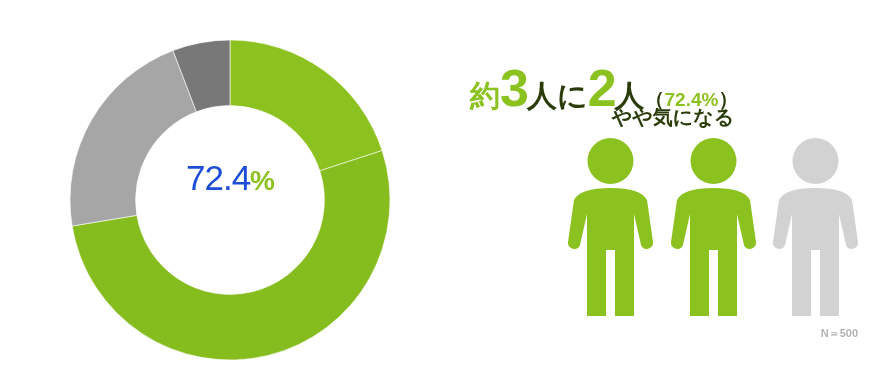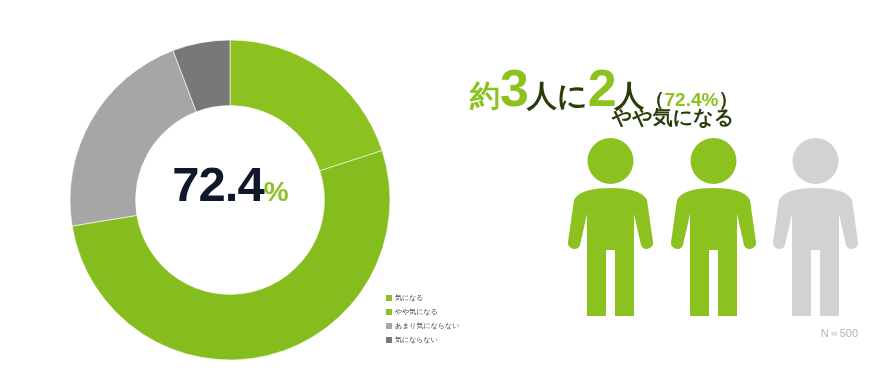--- a/index.html
+++ b/index.html
@@ -35,23 +35,23 @@
   #donut-center-label {
     position: absolute;
     left: 55px;
     top: 160px;
     width: 350px;
     text-align: center;
     line-height: 1;
     white-space: nowrap;
   }
   #donut-center-label .big {
-    font-size: 49px;
-    font-weight: bold;
-    color: #0f172a;
+    font-size: 35px;
+    font-weight: normal;
+    color: #1d4ed8;
     letter-spacing: -1px;
   }
   #donut-center-label .pct {
     font-size: 28px;
     font-weight: bold;
     color: #8CC220;
     letter-spacing: -1px;
   }
 
   
@@ -153,21 +153,21 @@
   .person-figure {
     display: block;
   }
   #sample-size {
     position: absolute;
     left: 0px;
     top: 326px;
     width: 388px;
     text-align: right;
     font-size: 11px;
-    font-weight: normal;
+    font-weight: bold;
     color: #B3B3B3;
     letter-spacing: 0px;
     white-space: nowrap;
   }
 </style>
 </head>
 <body>
 
 <div id="stage">
 
@@ -177,38 +177,20 @@
         <path d="M 175 15 A 160 160 0 0 1 327.1690426072246 125.55728090000841 L 264.7797351382625 145.82879573100496 A 94.39999999999999 94.39999999999999 0 0 0 175 80.60000000000001 Z" fill="#8CC220" stroke="#ffffff" stroke-width="0.6"></path>
         <path d="M 327.1690426072246 125.55728090000841 A 160 160 0 1 1 17.130248926741103 201.0219464311814 L 81.85684686677726 190.35294839439703 A 94.39999999999999 94.39999999999999 0 1 0 264.7797351382625 145.82879573100496 Z" fill="#85BC1E" stroke="#ffffff" stroke-width="0.6"></path>
         <path d="M 17.130248926741103 201.0219464311814 A 160 160 0 0 1 117.97409940587994 25.50736920694206 L 141.35471864946916 86.79934783209582 A 94.39999999999999 94.39999999999999 0 0 0 81.85684686677726 190.35294839439703 Z" fill="#A6A6A6" stroke="#ffffff" stroke-width="0.6"></path>
         <path d="M 117.97409940587994 25.50736920694206 A 160 160 0 0 1 174.99999999999997 15 L 174.99999999999997 80.60000000000001 A 94.39999999999999 94.39999999999999 0 0 0 141.35471864946916 86.79934783209582 Z" fill="#787878" stroke="#ffffff" stroke-width="0.6"></path>
       </svg>
 
     <div id="donut-center-label">
       <span class="big">72.4</span><span class="pct">%</span>
     </div>
 
-    <div id="legend">
-      <div class="legend-row">
-        <span class="legend-swatch" style="background: rgb(140, 194, 32);"></span>
-        <span class="legend-label">気になる</span>
-      </div>
-      <div class="legend-row">
-        <span class="legend-swatch" style="background: rgb(140, 194, 32);"></span>
-        <span class="legend-label">やや気になる</span>
-      </div>
-      <div class="legend-row">
-        <span class="legend-swatch" style="background: rgb(166, 166, 166);"></span>
-        <span class="legend-label">あまり気にならない</span>
-      </div>
-      <div class="legend-row">
-        <span class="legend-swatch" style="background: rgb(120, 120, 120);"></span>
-        <span class="legend-label">気にならない</span>
-      </div>
-    </div>
 
   </div>
 
   <div id="people-panel">
 
     <div id="headline">
       <span class="kanji-small">約</span><span class="num">3</span><span class="dark">人</span><span class="dark">に</span><span class="num">2</span><span class="dark">人</span><span class="paren">（</span><span class="pctval">72.4%</span><span class="paren">）</span>
     </div>
 
     <div id="subhead">やや気になる</div>

